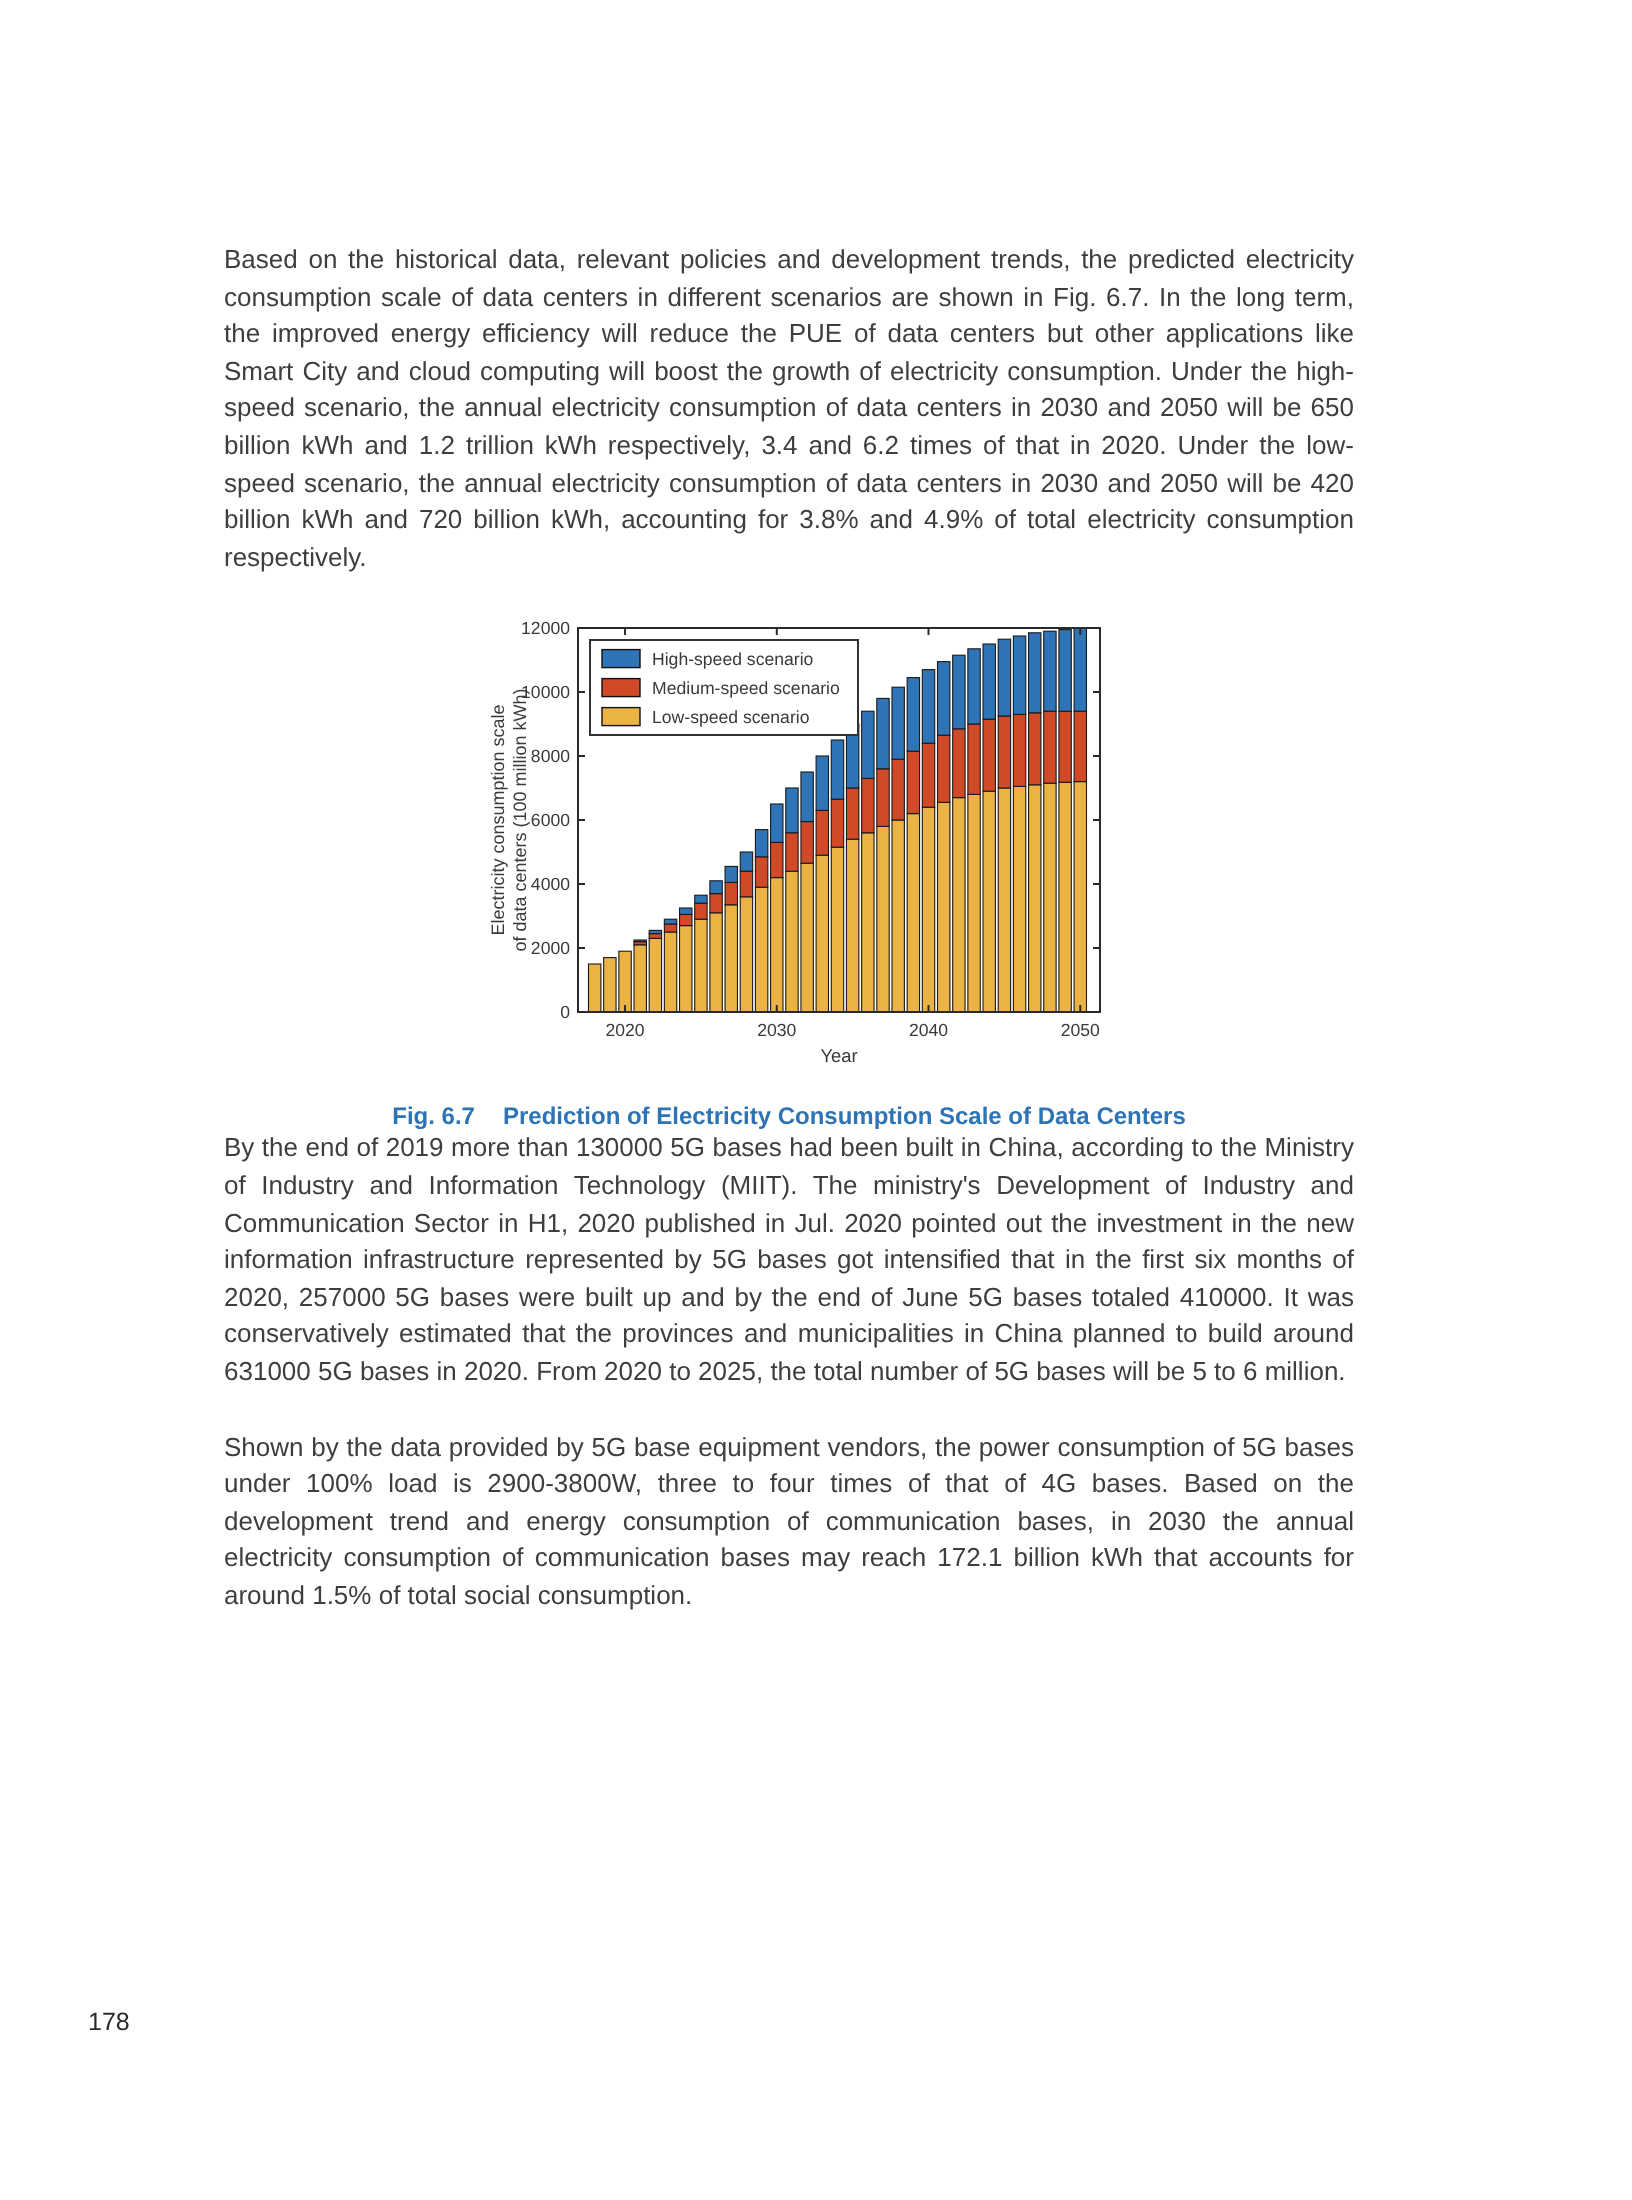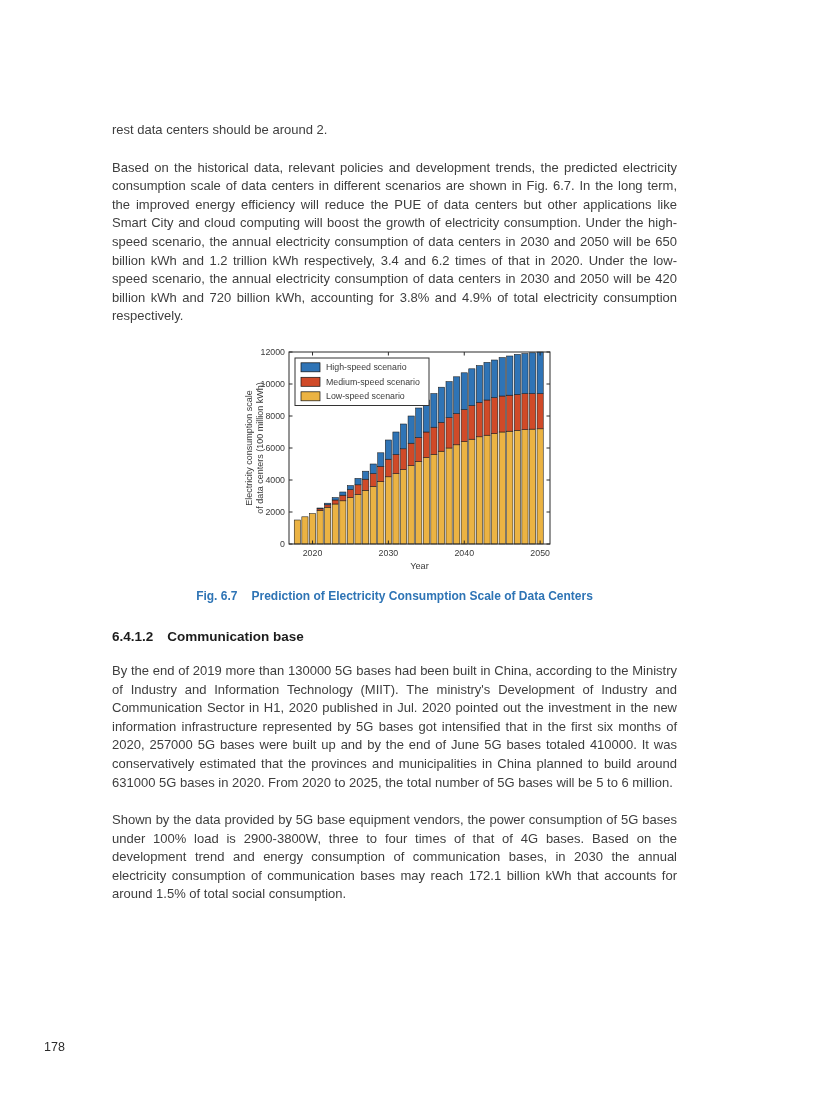--- a/index.html
+++ b/index.html
@@ -31,32 +31,31 @@
   figcaption .fig-title{margin-left:14px;}
   h3.section-heading{
     font-size:13.5px;
     font-weight:bold;
     color:#1c1c1c;
     margin:26px 0 18px 0;
   }
   h3.section-heading .h-title{margin-left:14px;}
   .page-number{
     position:absolute;
-    left:44px;top:1040px;
+    left:44px;top:1004px;
     font-size:12.5px;
     color:#2b2b2b;
   }
 </style>
 </head>
 <body>
 
 <div class="page">
   <div class="content">
 
-    <p>rest data centers should be around 2.</p>
 
     <p>Based on the historical data, relevant policies and development trends, the predicted electricity consumption scale of data centers in different scenarios are shown in Fig. 6.7. In the long term, the improved energy efficiency will reduce the PUE of data centers but other applications like Smart City and cloud computing will boost the growth of electricity consumption. Under the high-speed scenario, the annual electricity consumption of data centers in 2030 and 2050 will be 650 billion kWh and 1.2 trillion kWh respectively, 3.4 and 6.2 times of that in 2020. Under the low-speed scenario, the annual electricity consumption of data centers in 2030 and 2050 will be 420 billion kWh and 720 billion kWh, accounting for 3.8% and 4.9% of total electricity consumption respectively.</p>
 
     <figure>
       <div class="chart-wrap">
         <svg id="chart-svg" width="320" height="232" viewBox="0 0 320 232">
             <g>
               <rect x="51.25" y="175.00" width="6.2" height="24.00" fill="#ebb343" stroke="#1a1a1a" stroke-width="0.55"></rect>
               <rect x="58.83" y="171.80" width="6.2" height="27.20" fill="#ebb343" stroke="#1a1a1a" stroke-width="0.55"></rect>
               <rect x="66.42" y="168.60" width="6.2" height="30.40" fill="#ebb343" stroke="#1a1a1a" stroke-width="0.55"></rect>
@@ -201,23 +200,20 @@
               <rect x="58" y="46.8" width="19" height="9" fill="#ebb343" stroke="#111111" stroke-width="0.7"></rect>
               <text x="83" y="54.3" font-size="8.8" fill="#3a3a3a">Low-speed scenario</text>
             </g>
           </svg>
       </div>
       <figcaption>
         <span class="fig-label">Fig. 6.7</span><span class="fig-title">Prediction of Electricity Consumption Scale of Data Centers</span>
       </figcaption>
     </figure>
 
-    <h3 class="section-heading">
-      <span>6.4.1.2</span><span class="h-title">Communication base</span>
-    </h3>
 
     <p>By the end of 2019 more than 130000 5G bases had been built in China, according to the Ministry of Industry and Information Technology (MIIT). The ministry's Development of Industry and Communication Sector in H1, 2020 published in Jul. 2020 pointed out the investment in the new information infrastructure represented by 5G bases got intensified that in the first six months of 2020, 257000 5G bases were built up and by the end of June 5G bases totaled 410000. It was conservatively estimated that the provinces and municipalities in China planned to build around 631000 5G bases in 2020. From 2020 to 2025, the total number of 5G bases will be 5 to 6 million.</p>
 
     <p>Shown by the data provided by 5G base equipment vendors, the power consumption of 5G bases under 100% load is 2900-3800W, three to four times of that of 4G bases. Based on the development trend and energy consumption of communication bases, in 2030 the annual electricity consumption of communication bases may reach 172.1 billion kWh that accounts for around 1.5% of total social consumption.</p>
 
   </div>
 
   <div class="page-number">178</div>
 </div>
 

